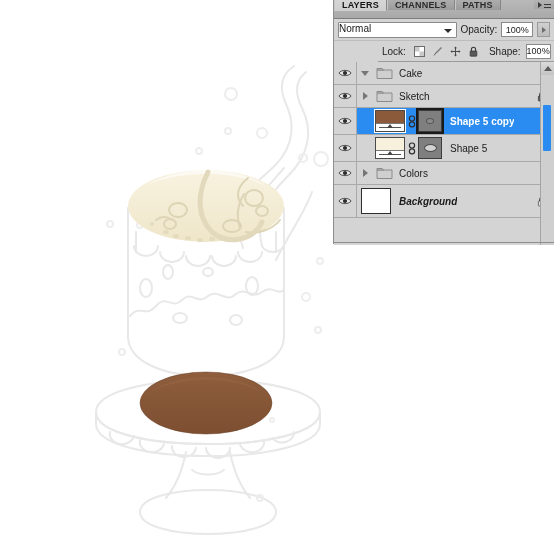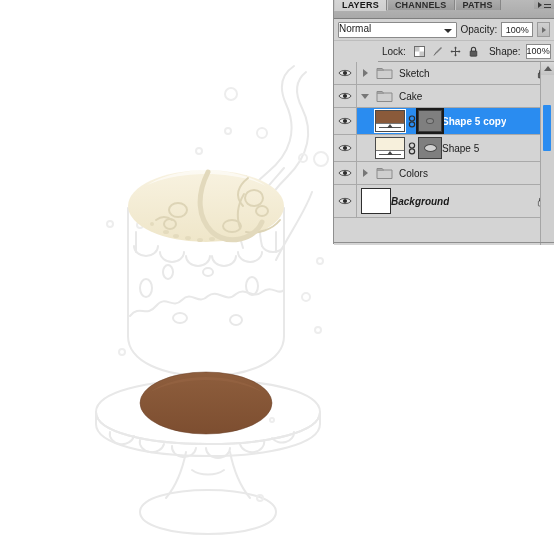--- a/index.html
+++ b/index.html
@@ -212,21 +212,21 @@
     display:flex;align-items:center;justify-content:center;
   }
   .mask.focused{outline:2px solid #1a1a1a;outline-offset:0px;}
   .mask .ell{
     border:1px solid #555;
     border-radius:50%;
     background:#8b8b8b;
   }
 
   .layer-name{
-    padding-left:0;
+    padding-left:8px;
     font-size:10px;
     color:#1a1a1a;
     white-space:nowrap;
     overflow:hidden;
     cursor:text;
   }
   .layer-name.italic{font-style:italic;}
   .group-name{
     padding-left:4px;font-size:10px;color:#1a1a1a;white-space:nowrap;cursor:text;
   }
@@ -472,54 +472,54 @@
   <div class="layer-list" style="height:183px;">
 
     <div class="layer-row group">
       <div class="eye-cell">
         <svg class="eye" viewBox="0 0 16 11">
           <path d="M1 5.5 C4 1.5, 12 1.5, 15 5.5 C12 9.5, 4 9.5, 1 5.5 Z" fill="#e8e8e8" stroke="#3a3a3a" stroke-width="1"></path>
           <circle cx="8" cy="5.5" r="2.4" fill="#2b2b2b"></circle>
         </svg>
       </div>
       <div class="twisty-cell">
+        <span class="tw open"></span>
+      </div>
+      <div class="folder-cell">
+        <svg width="17" height="13" viewBox="0 0 17 13">
+          <path d="M1 3 L1 11.5 L16 11.5 L16 3 Z" fill="#cfcfcf" stroke="#8b8b8b"></path>
+          <path d="M1 3 L1 1.5 L6 1.5 L7.6 3 Z" fill="#c2c2c2" stroke="#8b8b8b"></path>
+        </svg>
+      </div>
+      <div class="group-name">Cake</div>
+    </div>
+
+    <div class="layer-row group">
+      <div class="eye-cell">
+        <svg class="eye" viewBox="0 0 16 11">
+          <path d="M1 5.5 C4 1.5, 12 1.5, 15 5.5 C12 9.5, 4 9.5, 1 5.5 Z" fill="#e8e8e8" stroke="#3a3a3a" stroke-width="1"></path>
+          <circle cx="8" cy="5.5" r="2.4" fill="#2b2b2b"></circle>
+        </svg>
+      </div>
+      <div class="twisty-cell">
         <span class="tw closed"></span>
       </div>
       <div class="folder-cell">
         <svg width="17" height="13" viewBox="0 0 17 13">
           <path d="M1 3 L1 11.5 L16 11.5 L16 3 Z" fill="#cfcfcf" stroke="#8b8b8b"></path>
           <path d="M1 3 L1 1.5 L6 1.5 L7.6 3 Z" fill="#c2c2c2" stroke="#8b8b8b"></path>
         </svg>
       </div>
       <div class="group-name">Sketch</div>
       <div class="row-lockbadge">
         <svg width="9" height="11" viewBox="0 0 9 11">
           <path d="M2.6 5 V3.3 a1.9 1.9 0 0 1 3.8 0 V5" fill="none" stroke="#3b3b3b" stroke-width="1"></path>
           <rect x="1.4" y="5" width="6.2" height="5" rx=".6" fill="#5a5a5a" stroke="#2e2e2e" stroke-width=".6"></rect>
         </svg>
       </div>
-    </div>
-
-    <div class="layer-row group">
-      <div class="eye-cell">
-        <svg class="eye" viewBox="0 0 16 11">
-          <path d="M1 5.5 C4 1.5, 12 1.5, 15 5.5 C12 9.5, 4 9.5, 1 5.5 Z" fill="#e8e8e8" stroke="#3a3a3a" stroke-width="1"></path>
-          <circle cx="8" cy="5.5" r="2.4" fill="#2b2b2b"></circle>
-        </svg>
-      </div>
-      <div class="twisty-cell">
-        <span class="tw open"></span>
-      </div>
-      <div class="folder-cell">
-        <svg width="17" height="13" viewBox="0 0 17 13">
-          <path d="M1 3 L1 11.5 L16 11.5 L16 3 Z" fill="#cfcfcf" stroke="#8b8b8b"></path>
-          <path d="M1 3 L1 1.5 L6 1.5 L7.6 3 Z" fill="#c2c2c2" stroke="#8b8b8b"></path>
-        </svg>
-      </div>
-      <div class="group-name">Cake</div>
     </div>
 
     <div class="layer-row selected">
       <div class="eye-cell">
         <svg class="eye" viewBox="0 0 16 11">
           <path d="M1 5.5 C4 1.5, 12 1.5, 15 5.5 C12 9.5, 4 9.5, 1 5.5 Z" fill="#e8e8e8" stroke="#3a3a3a" stroke-width="1"></path>
           <circle cx="8" cy="5.5" r="2.4" fill="#2b2b2b"></circle>
         </svg>
       </div>
       <div class="thumb-cell" style="padding-left:18px;">

